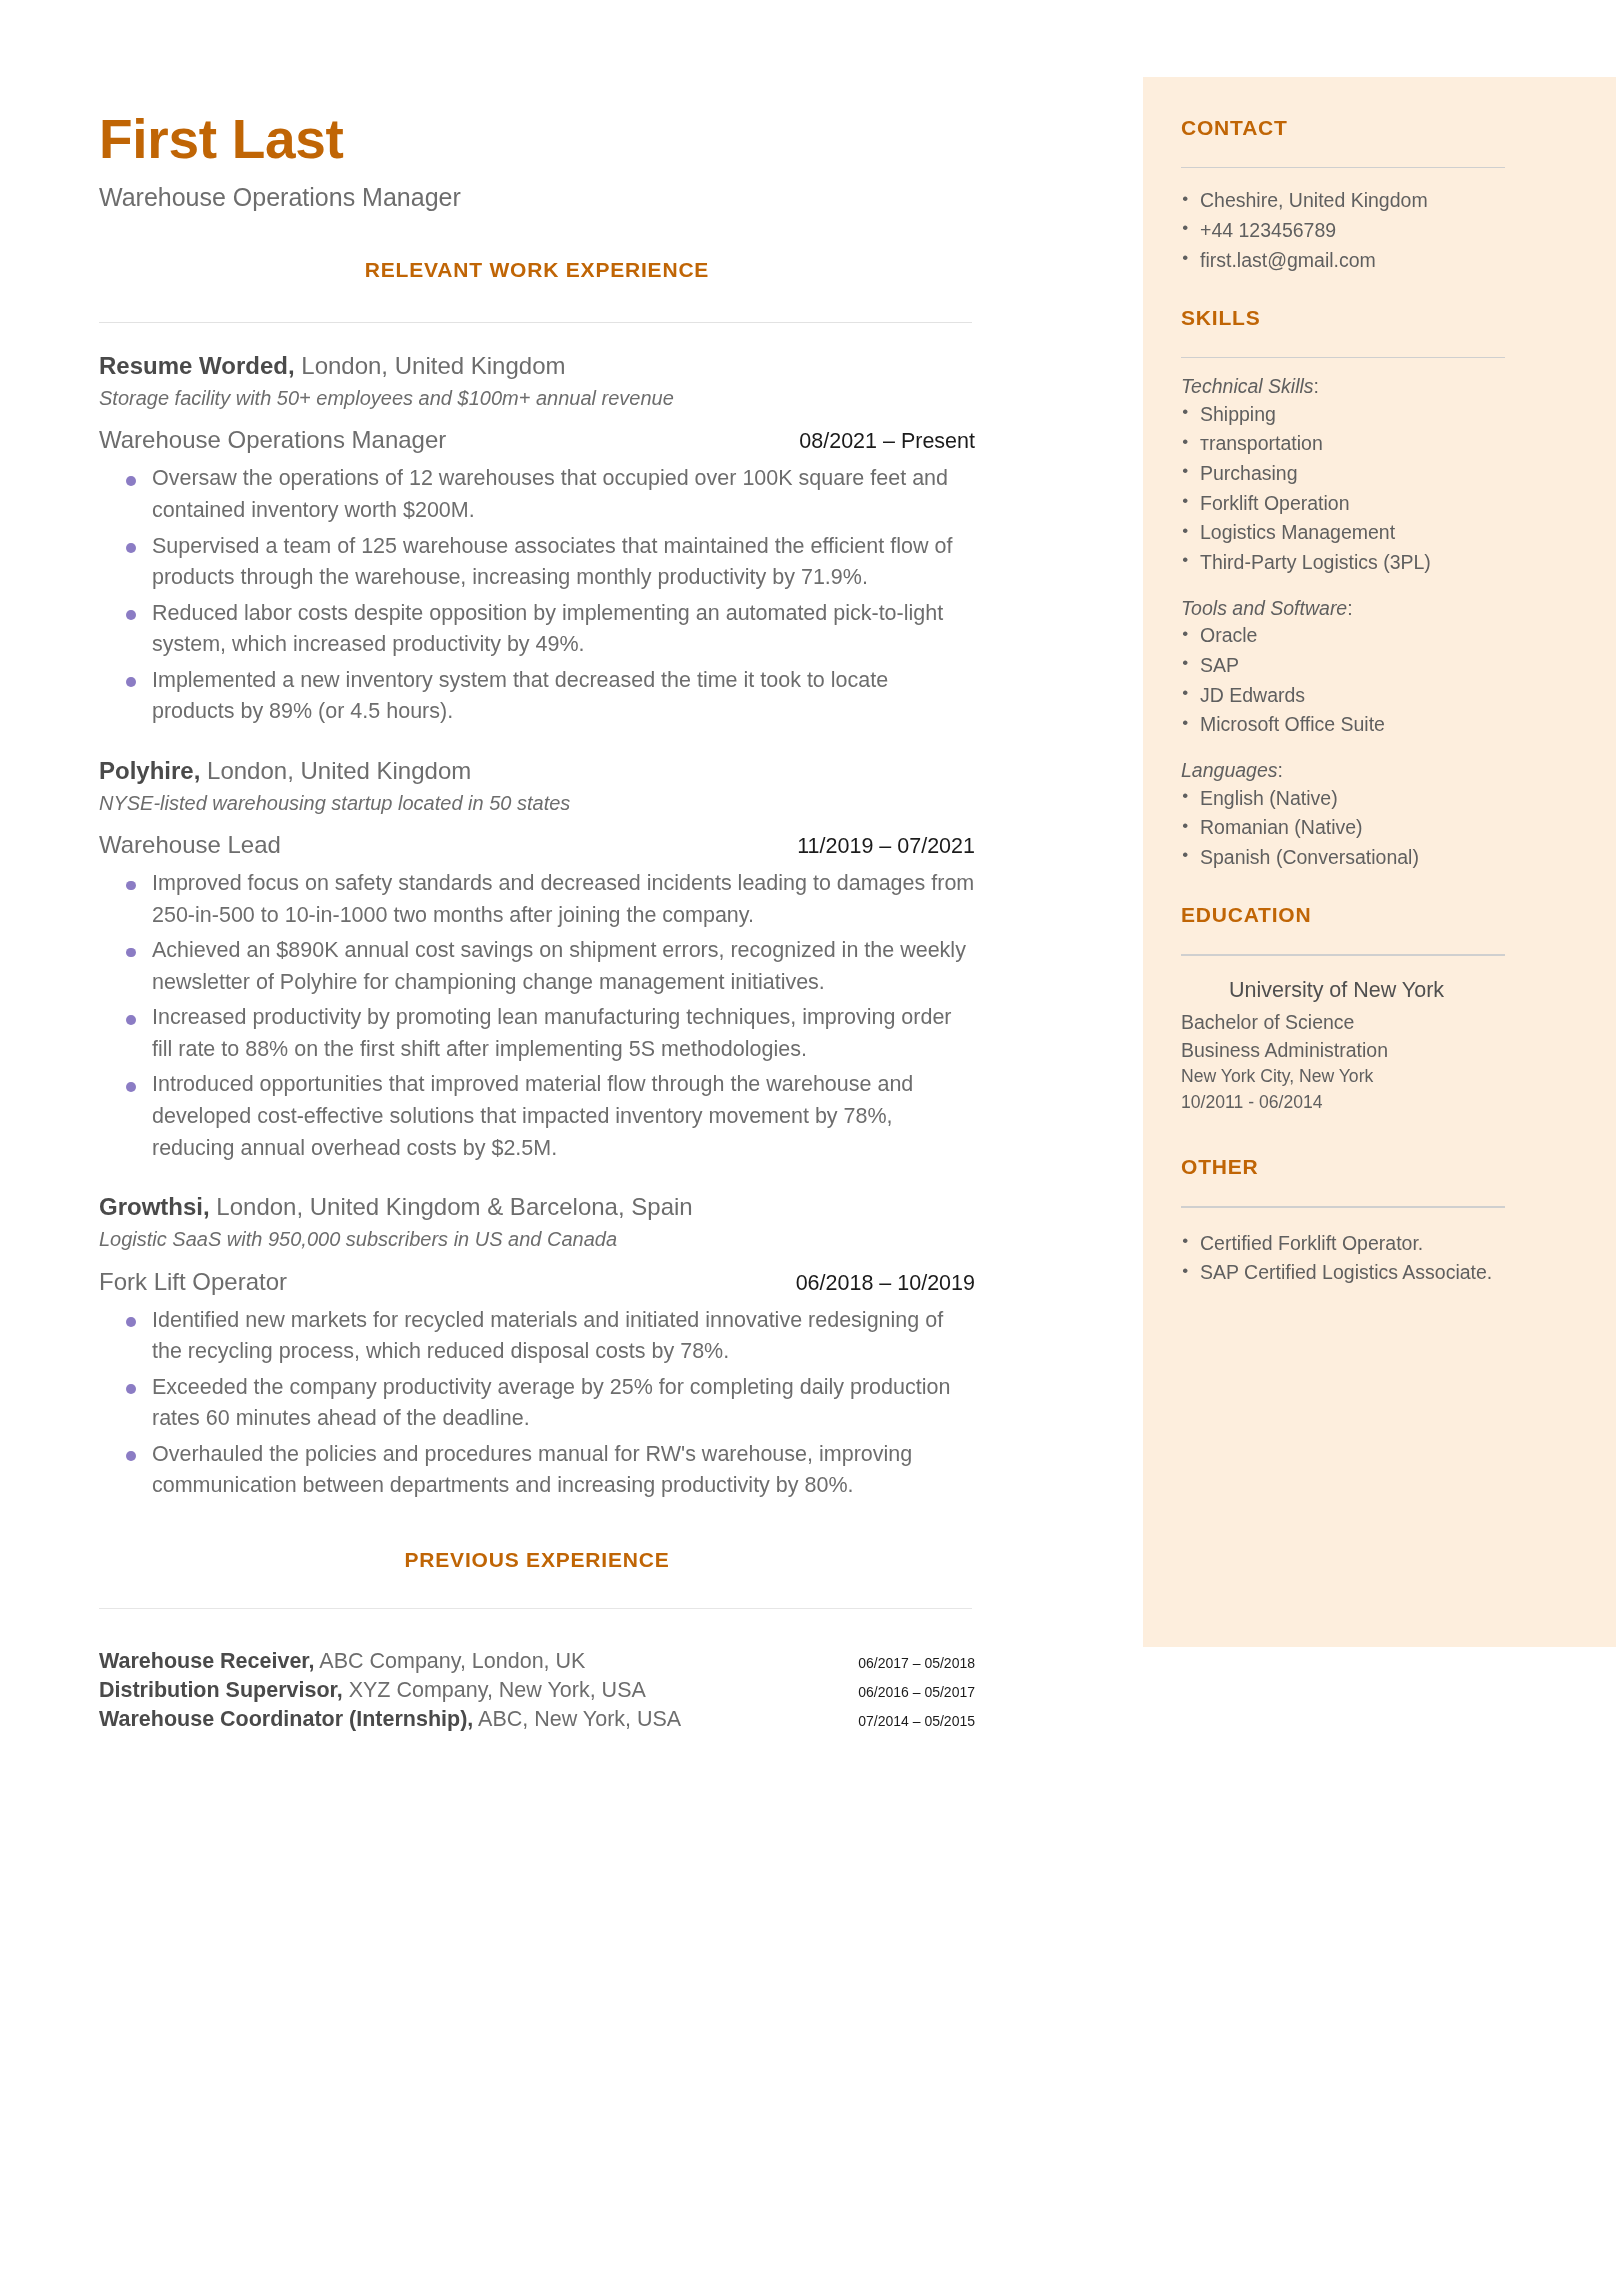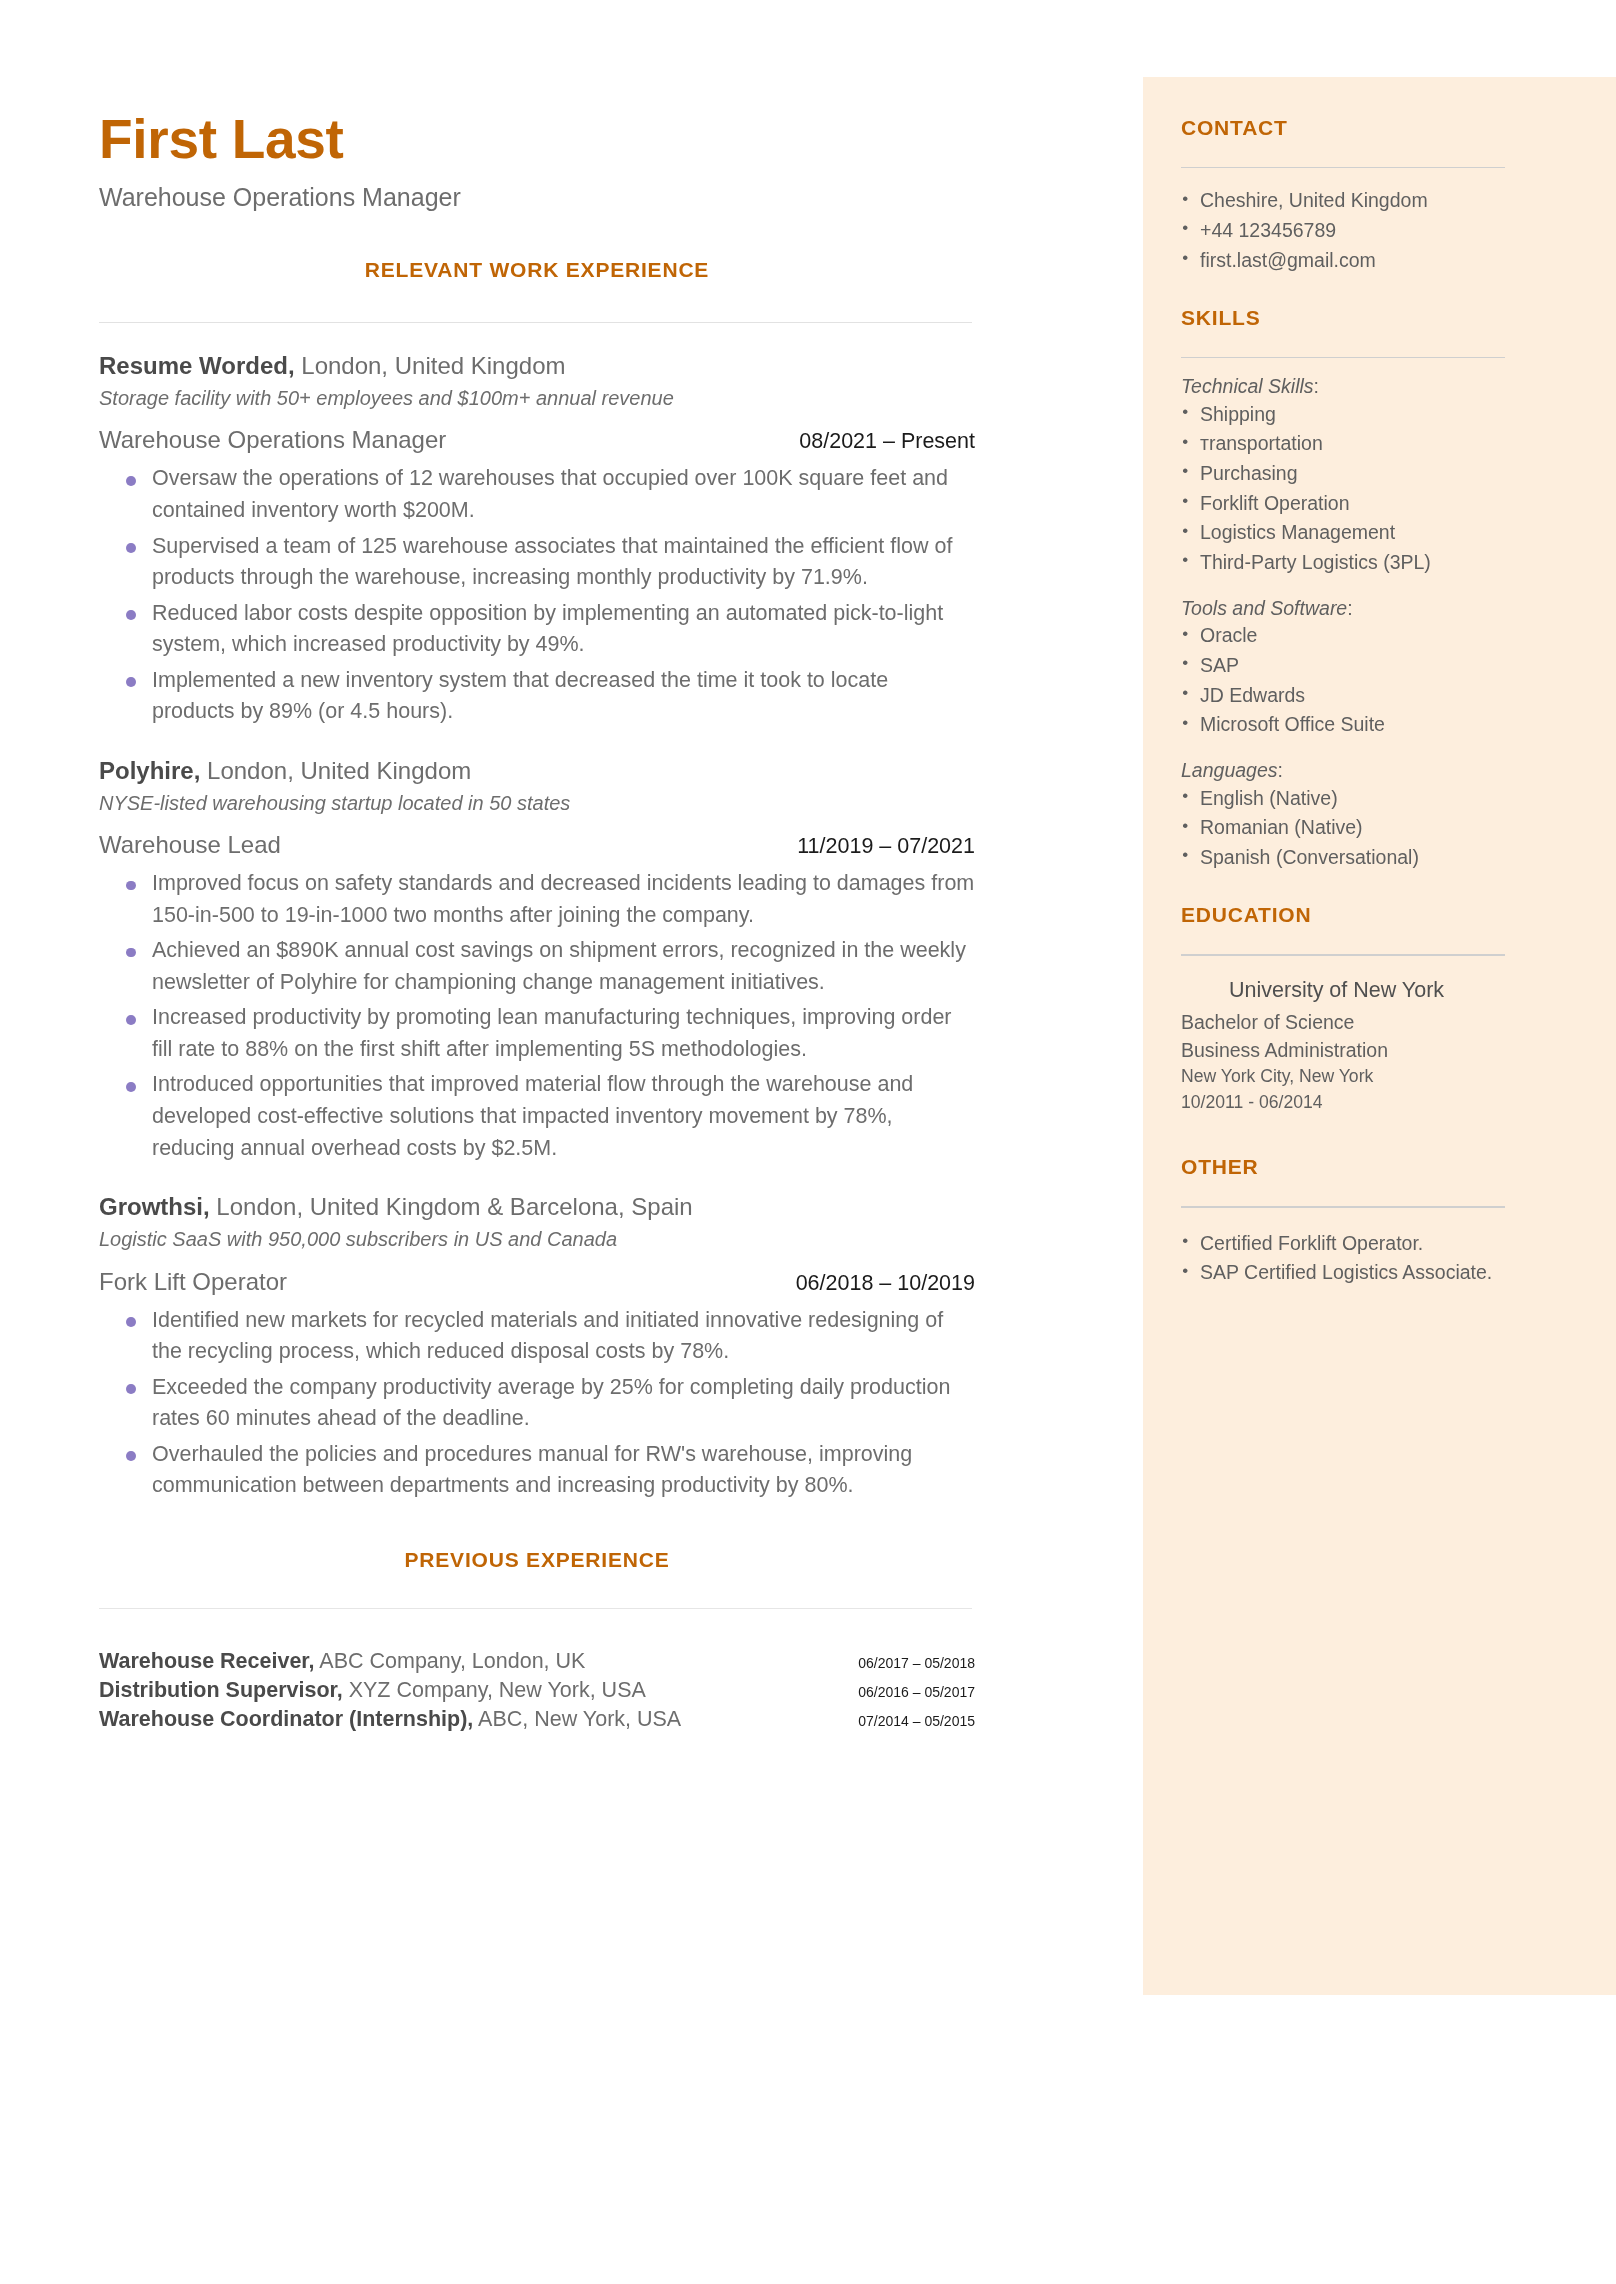--- a/index.html
+++ b/index.html
@@ -17,21 +17,21 @@
     overflow: hidden;
     border-radius: 26px;
   }
 
   
   .sidebar {
     position: absolute;
     left: 1143px;
     top: 77px;
     width: 473px;
-    height: 1918px;
+    height: 1570px;
     background: #fdeedd;
     padding: 39px 57px 0 38px;
   }
   .side-head {
     color: #c06505;
     font-weight: bold;
     font-size: 21px;
     letter-spacing: 0.8px;
     font-family: "Liberation Sans", sans-serif;
   }
@@ -200,21 +200,21 @@
           </ul>
         </div>
         <div class="job">
           <div class="job-company"><b>Polyhire,</b><span> London, United Kingdom</span></div>
           <div class="job-desc">NYSE-listed warehousing startup located in 50 states</div>
           <div class="job-row">
             <div class="job-title">Warehouse Lead</div>
             <div class="job-dates">11/2019 – 07/2021</div>
           </div>
           <ul class="bullets">
-            <li>Improved focus on safety standards and decreased incidents leading to damages from 150-in-500 to 19-in-1000 two months after joining the company.</li>
+            <li>Improved focus on safety standards and decreased incidents leading to damages from 250-in-500 to 10-in-1000 two months after joining the company.</li>
             <li>Achieved an $890K annual cost savings on shipment errors, recognized in the weekly newsletter of Polyhire for championing change management initiatives.</li>
             <li>Increased productivity by promoting lean manufacturing techniques, improving order fill rate to 88% on the first shift after implementing 5S methodologies.</li>
             <li>Introduced opportunities that improved material flow through the warehouse and developed cost-effective solutions that impacted inventory movement by 78%, reducing annual overhead costs by $2.5M.</li>
           </ul>
         </div>
         <div class="job">
           <div class="job-company"><b>Growthsi,</b><span> London, United Kingdom &amp; Barcelona, Spain</span></div>
           <div class="job-desc">Logistic SaaS with 950,000 subscribers in US and Canada</div>
           <div class="job-row">
             <div class="job-title">Fork Lift Operator</div>

